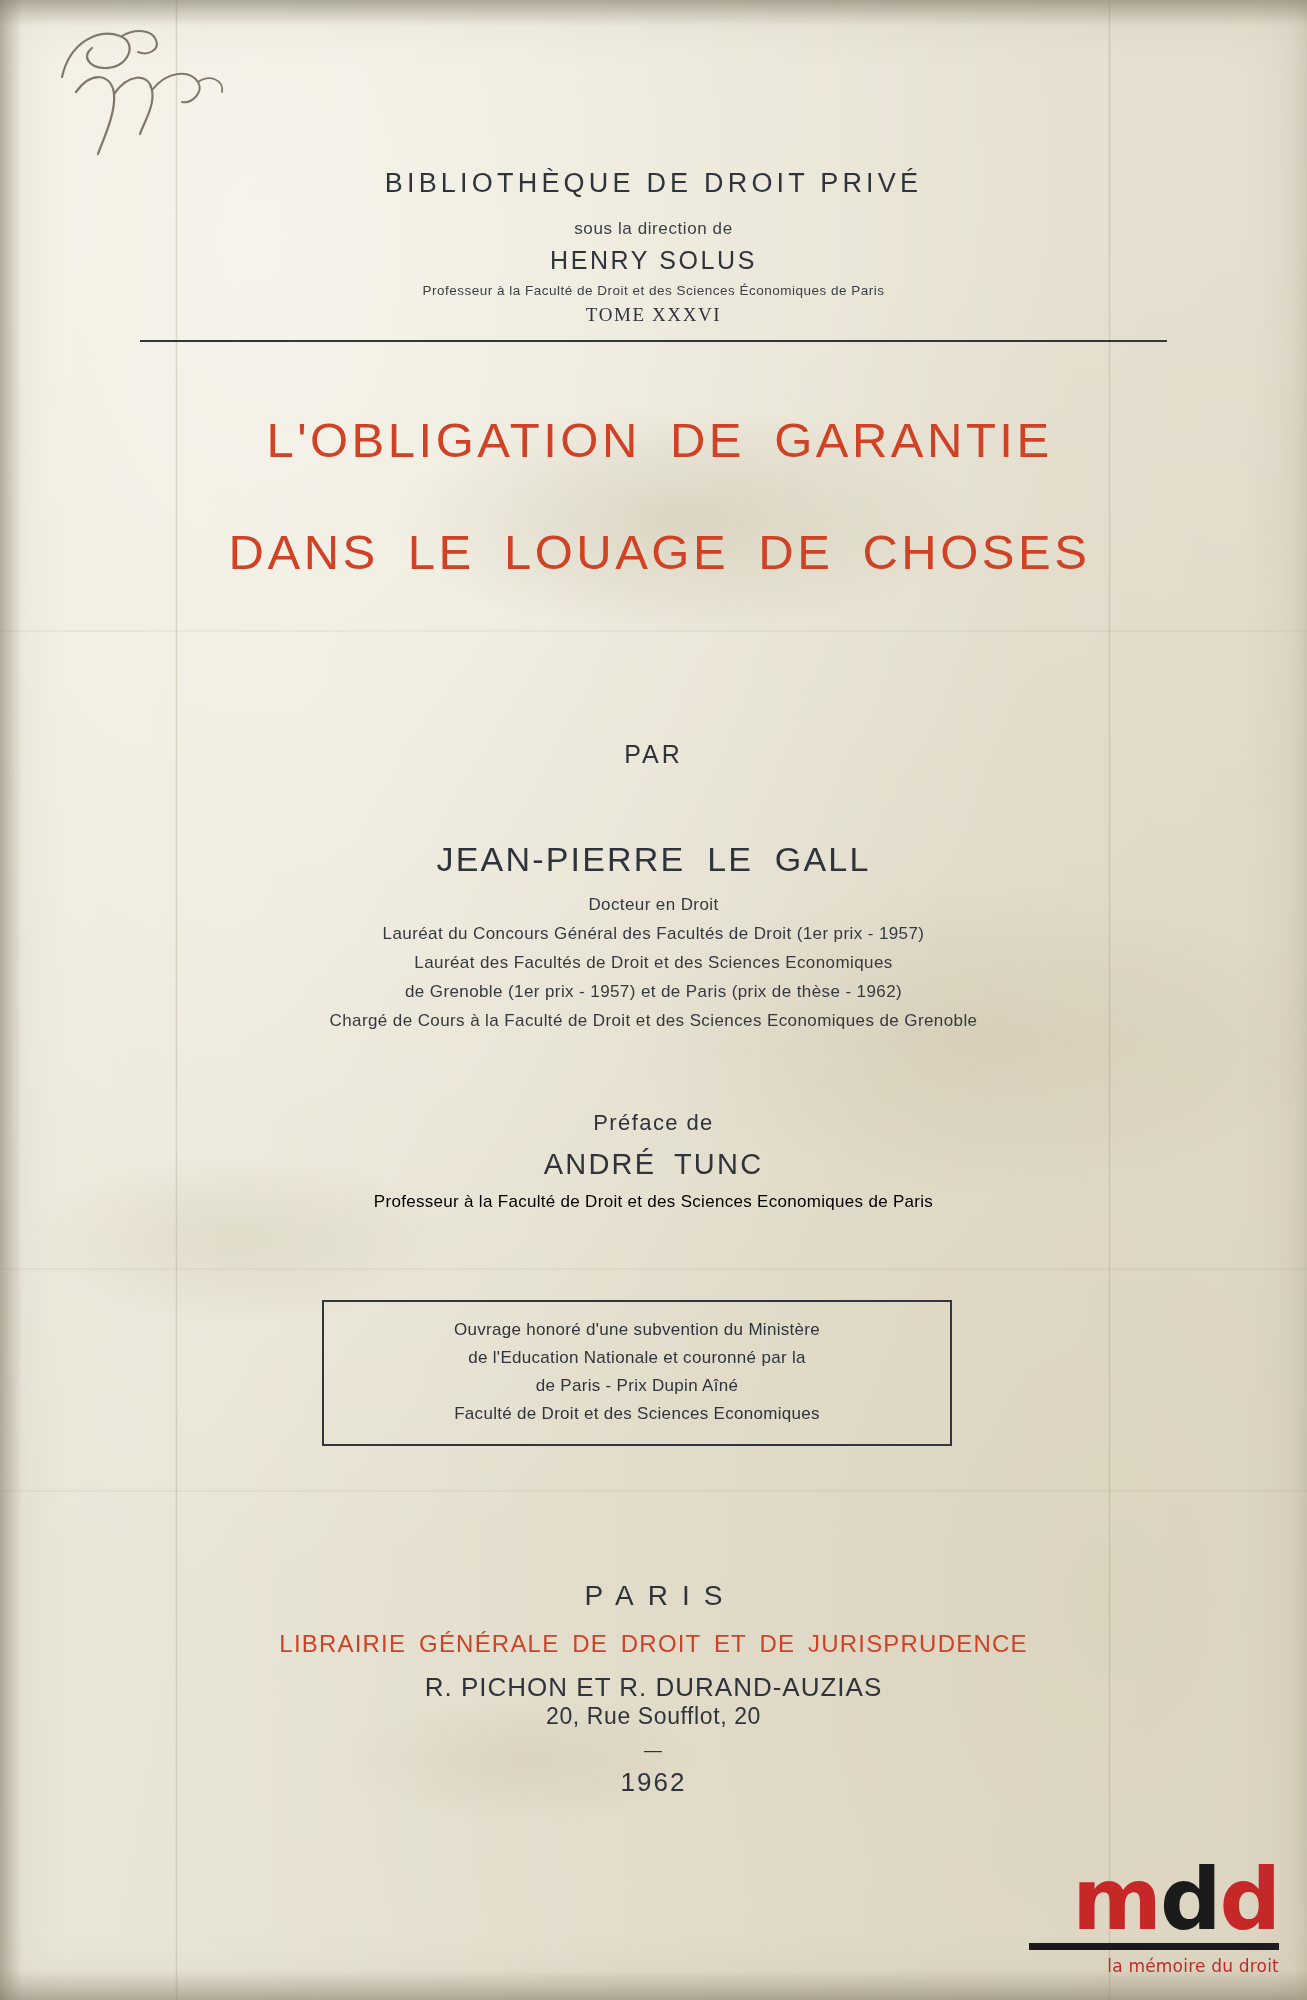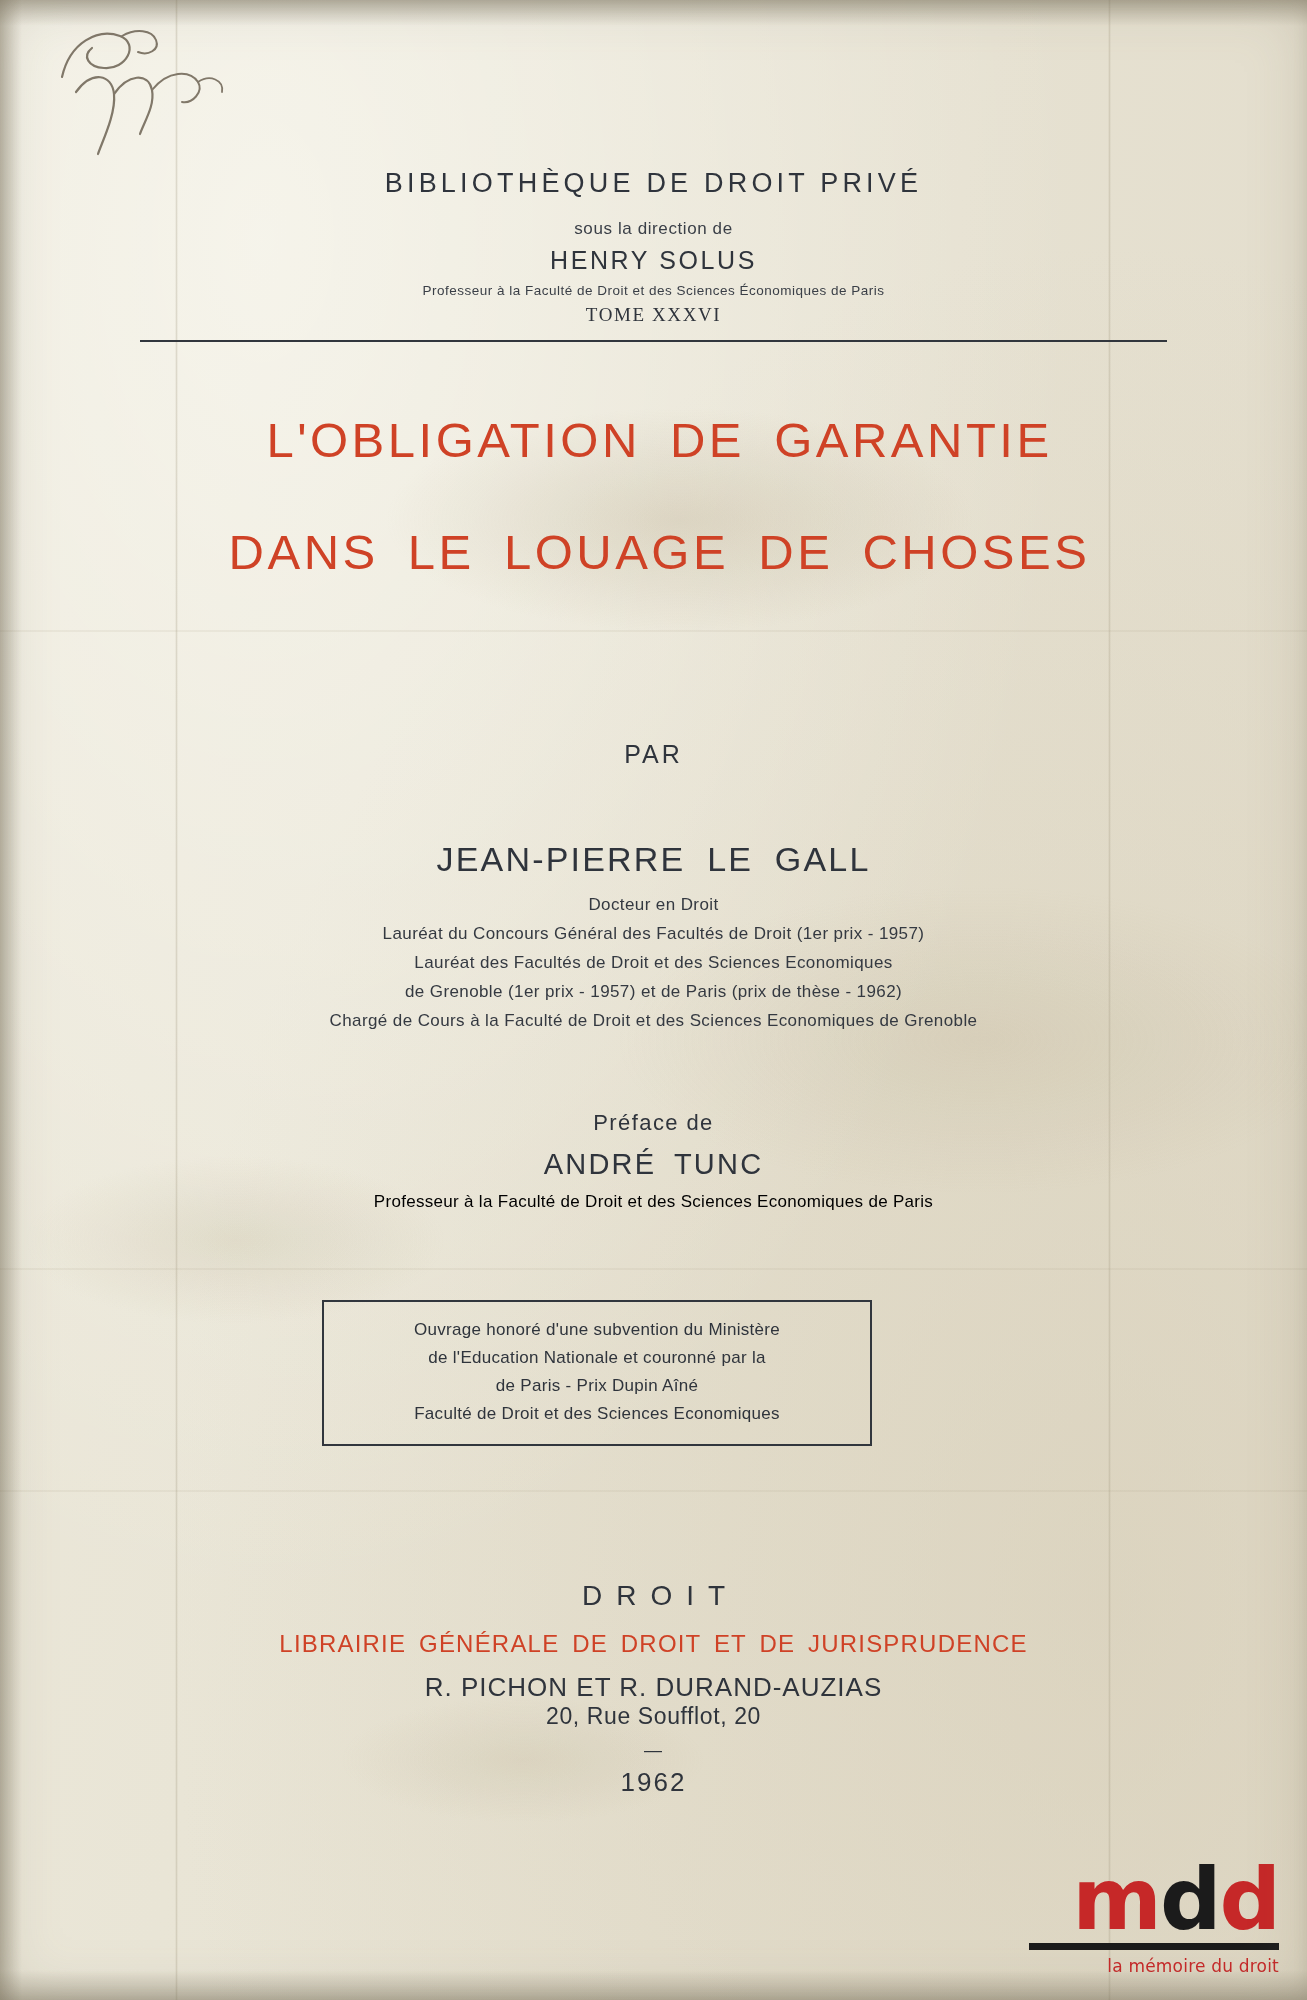--- a/index.html
+++ b/index.html
@@ -216,21 +216,21 @@
     font-size: 17px;
     letter-spacing: 0.3px;
     color: #000000;
   }
 
   
   .note-box {
     position: absolute;
     left: 322px;
     top: 1300px;
-    width: 550px;
+    width: 630px;
     border: 2px solid #31363d;
     padding: 14px 10px 16px;
     box-sizing: border-box;
   }
   .note-line {
     font-size: 17px;
     letter-spacing: 0.3px;
     line-height: 28px;
     color: #2f343c;
   }
@@ -367,21 +367,21 @@
     </div>
 
     <div class="note-box">
       <div class="note-line">Ouvrage honoré d'une subvention du Ministère</div>
       <div class="note-line">de l'Education Nationale et couronné par la</div>
       <div class="note-line">de Paris   -   Prix Dupin Aîné</div>
       <div class="note-line">Faculté de Droit et des Sciences Economiques</div>
     </div>
 
     <div class="pub-wrap">
-      <div class="pub-city">DROIT</div>
+      <div class="pub-city">PARIS</div>
       <div class="pub-house">LIBRAIRIE GÉNÉRALE DE DROIT ET DE JURISPRUDENCE</div>
       <div class="pub-names">R. PICHON ET R. DURAND-AUZIAS</div>
       <div class="pub-address">20, Rue Soufflot, 20</div>
       <div class="pub-dash">—</div>
       <div class="pub-year">1962</div>
     </div>
 
     <div class="mdd">
       <div class="mdd-letters"><span>m</span><span class="blk">d</span><span>d</span></div>
       <div class="mdd-bar"></div>

